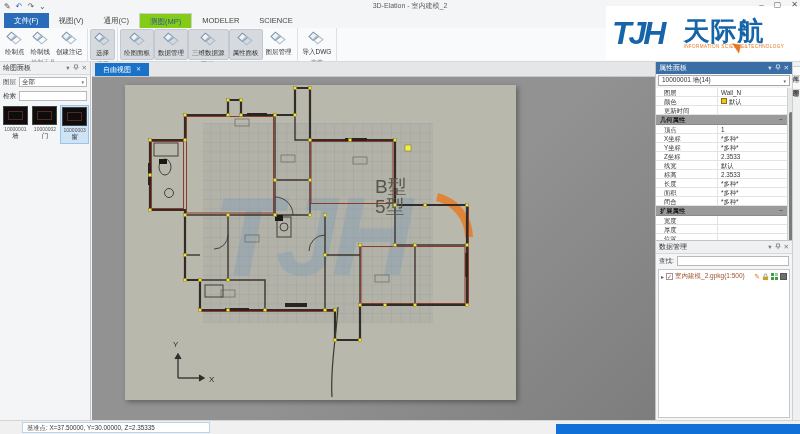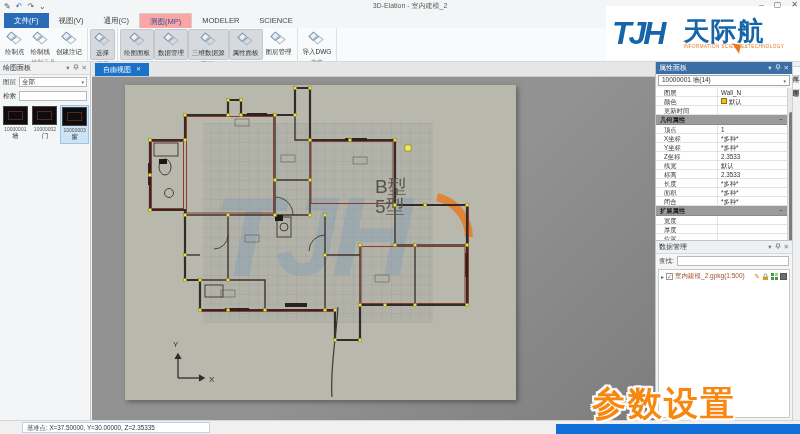--- a/index.html
+++ b/index.html
@@ -12,21 +12,21 @@
   .qat { position:absolute; left:4px; top:0; height:13px; display:flex; align-items:center; gap:5px; font-size:8px; color:#555; }
   .qat .qi { cursor:default; }
   .qat .undo { color:#2b6cb8; }
   .win-title { position:absolute; left:300px; top:1px; width:220px; text-align:center; font-size:7px; color:#5a5a5a; }
   .win-btns { position:absolute; right:2px; top:0; display:flex; gap:10px; font-size:8px; color:#555; z-index:9; }
 
   
   .tabs { position:absolute; left:0; top:13px; width:700px; height:15px; background:#f4f5f6; display:flex; align-items:flex-start; padding-left:4px; }
   .tab { font-size:7.5px; color:#444; padding:2px 10px 2px 10px; height:15px; line-height:12px; }
   .tab.file { background:#2b6cb8; color:#fff; }
-  .tab.selected { background:#fca5a5; border:1px solid #cfcfcf; border-bottom:none; color:#2b579a; }
+  .tab.selected { background:#84cc16; border:1px solid #cfcfcf; border-bottom:none; color:#2b579a; }
 
   
   .ribbon { position:absolute; left:0; top:28px; width:800px; height:34px; background:#f9fafb; border-bottom:1px solid #d9d9d9; display:flex; }
   .rgroup { display:flex; flex-direction:column; height:34px; border-right:1px solid #e0e0e0; }
   .rbtns { display:flex; flex:1; align-items:flex-start; padding:1px 2px 0 2px; }
   .rbtn { display:flex; flex-direction:column; align-items:center; justify-content:flex-start; padding:1px 3px; min-width:24px; border-radius:2px; }
   .rbtn.pressed { background:#d6dadf; border:1px solid #c2c8cf; }
   .rbtn .lbl { font-size:6.5px; color:#333; white-space:nowrap; margin-top:1px; }
   .glabel { font-size:6px; color:#8a8a8a; text-align:center; height:8px; line-height:8px; }
 
@@ -578,15 +578,14 @@
     <div class="sidetabs">
       <div class="vtxt">属性</div>
       <div class="vtxt">图层管理</div>
     </div>
   </div>
 
   <div class="statusbar">
     <div class="statbox">基准点: X=37.50000, Y=30.00000, Z=2.35335</div>
   </div>
 
-  <div class="caption">参数设置</div>
   <div class="bluestrip"></div>
 </div>
 
 </body></html>

